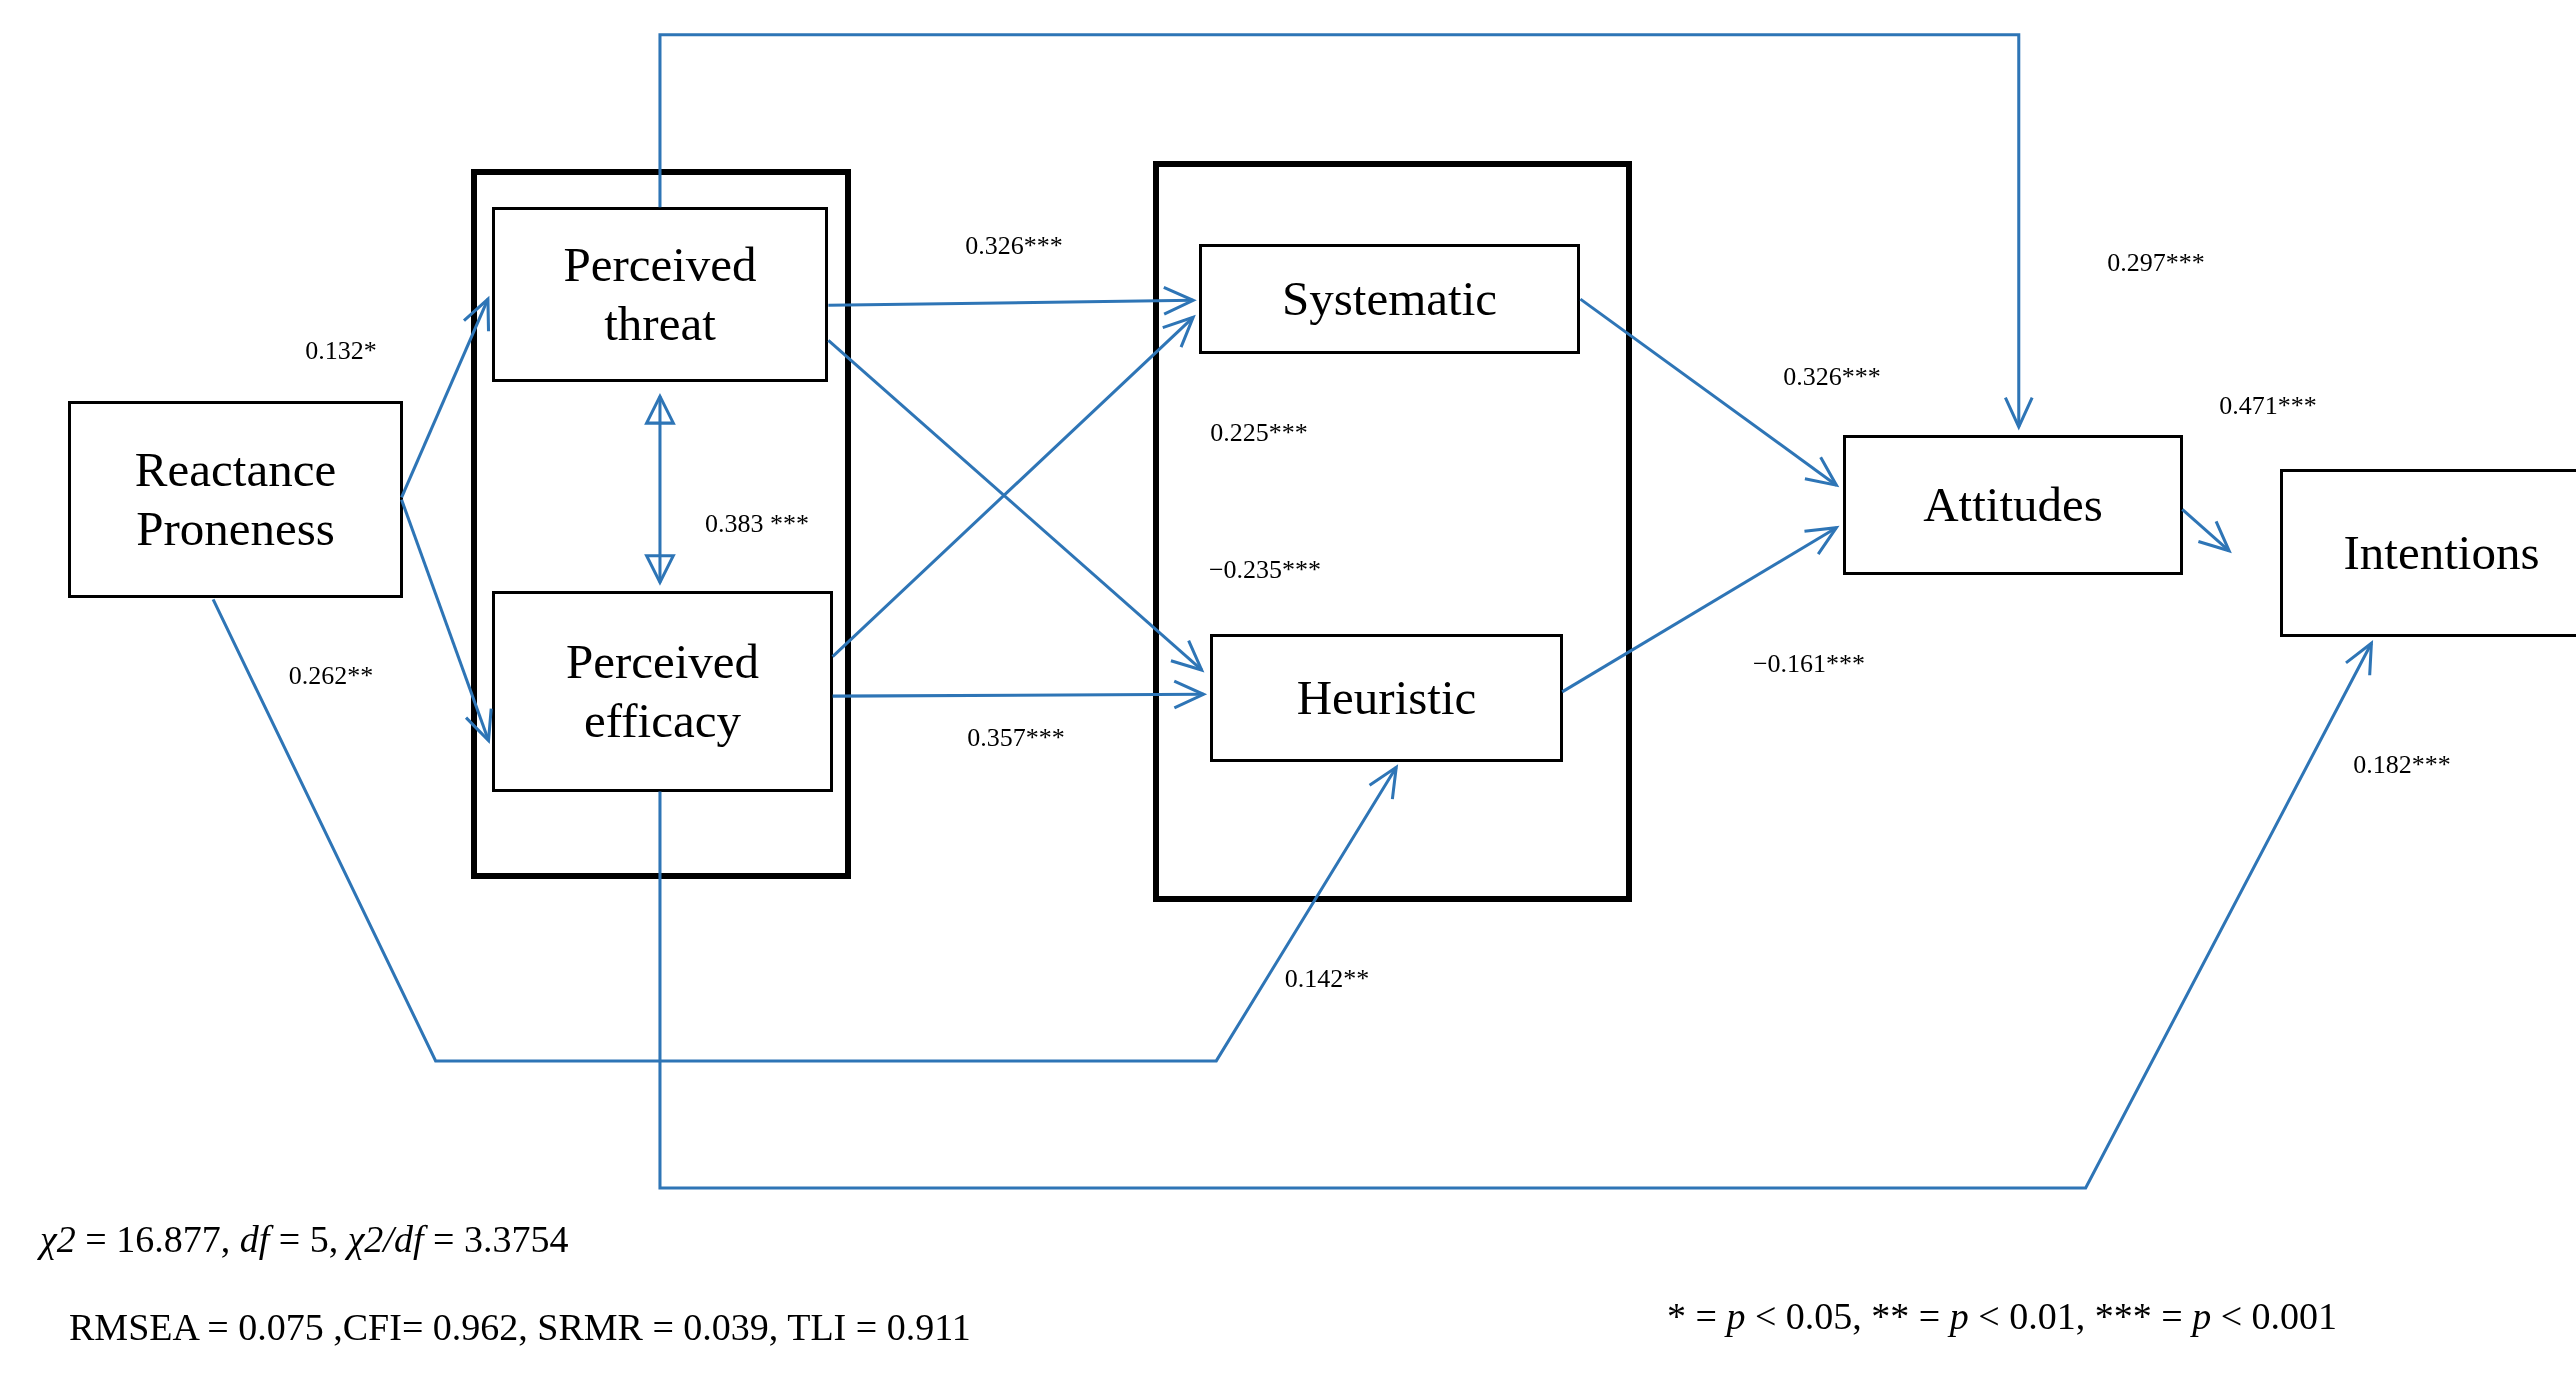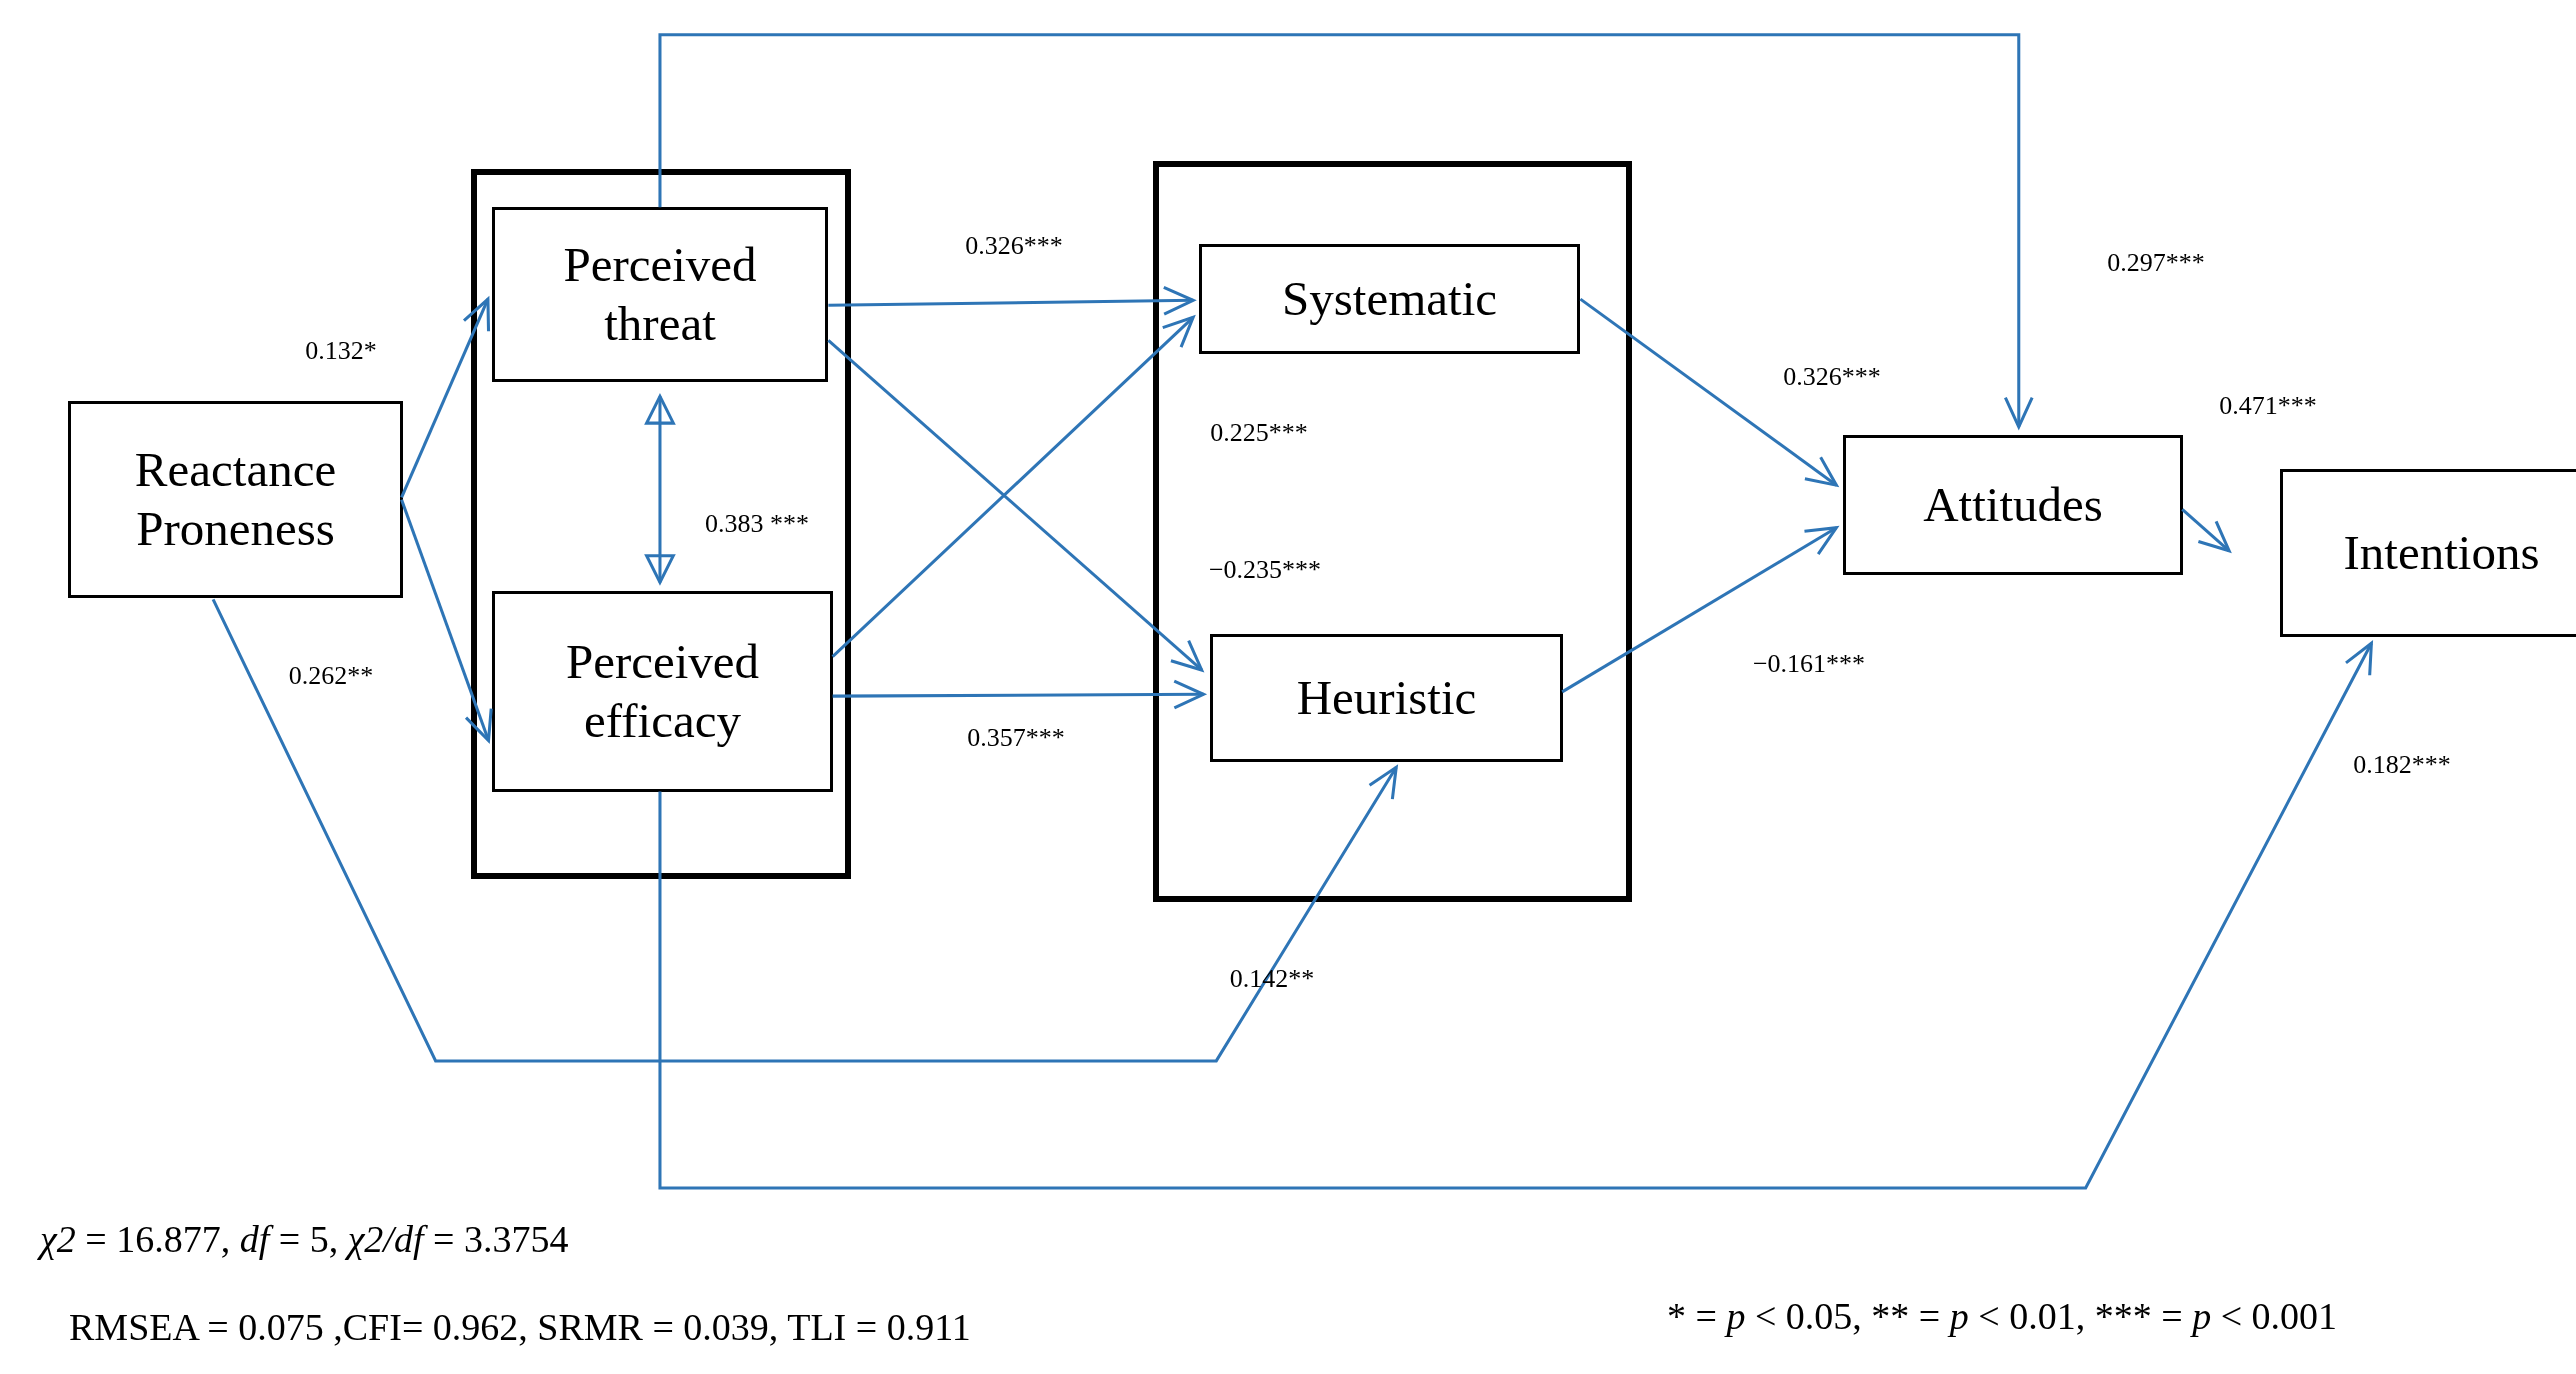--- a/index.html
+++ b/index.html
@@ -111,20 +111,20 @@
   <div class="coef" style="left:757px;top:524px;">0.383 ***</div>
   <div class="coef" style="left:1014px;top:246px;">0.326***</div>
   <div class="coef" style="left:1259px;top:433px;">0.225***</div>
   <div class="coef" style="left:1265px;top:570px;">−0.235***</div>
   <div class="coef" style="left:1016px;top:738px;">0.357***</div>
   <div class="coef" style="left:1832px;top:377px;">0.326***</div>
   <div class="coef" style="left:1809px;top:664px;">−0.161***</div>
   <div class="coef" style="left:2156px;top:263px;">0.297***</div>
   <div class="coef" style="left:2268px;top:406px;">0.471***</div>
   <div class="coef" style="left:2402px;top:765px;">0.182***</div>
-  <div class="coef" style="left:1272px;top:979px;">0.142**</div>
+  <div class="coef" style="left:1327px;top:979px;">0.142**</div>
 
   <div class="stats" style="left:40px;top:1217px;"><i>χ2</i><span> = 16.877, </span><i>df</i><span> = 5, </span><i>χ2/df</i><span> = 3.3754</span></div>
   <div class="stats" style="left:40px;top:1305px;margin-left:29px;">RMSEA = 0.075 ,CFI= 0.962, SRMR = 0.039, TLI = 0.911</div>
   <div class="stats" style="left:1667px;top:1294px;"><span>* = </span><i>p</i><span> &lt; 0.05, ** = </span><i>p</i><span> &lt; 0.01, *** = </span><i>p</i><span> &lt; 0.001</span></div>
 
 </div>
 
 
 </body></html>

